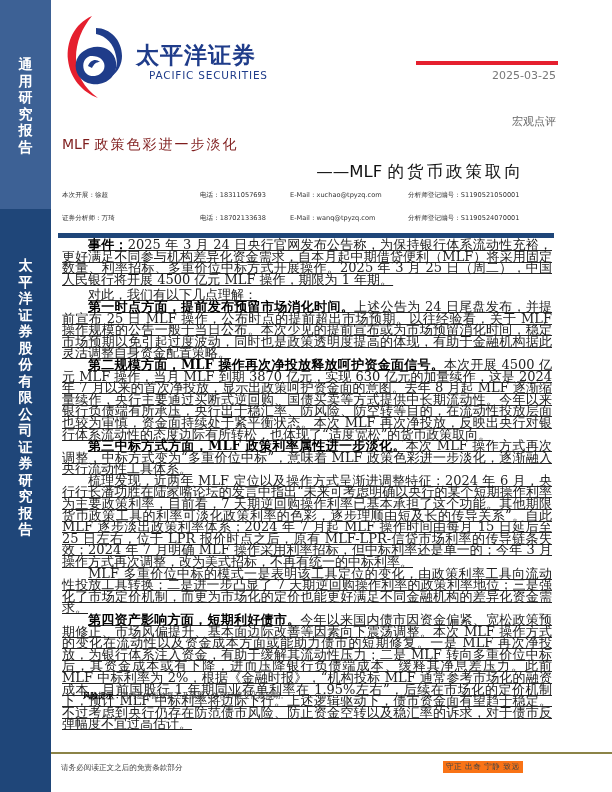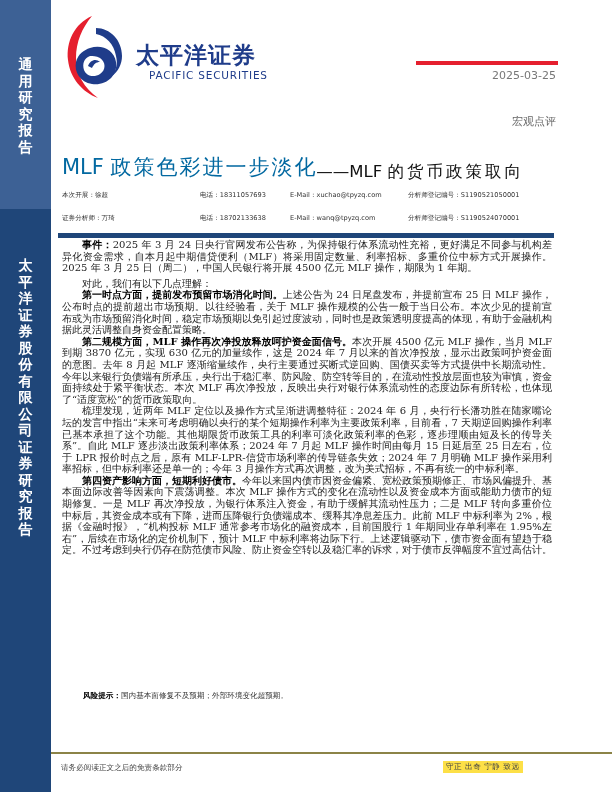--- a/index.html
+++ b/index.html
@@ -44,21 +44,21 @@
       position: absolute; right: 56px; top: 45px; font-family: "DejaVu Sans", sans-serif;
       font-size: 11px; color: #777; margin-top: 24px;
     }
     .redbar { position: absolute; left: 416px; top: 61px; width: 142px; height: 4px; background: #e51f2e; }
     .category {
       position: absolute; right: 56px; top: 67px; font-family: "DejaVu Sans", sans-serif;
       font-size: 11px; color: #666; margin-top: 47px;
     }
 
     .title {
-      position: absolute; left: 62px; top: 153px; font-size: 21px; color: #0369a1;
+      position: absolute; left: 62px; top: 136px; font-size: 14px; color: #7f1d1d;
       font-family: "DejaVu Sans", sans-serif;
     }
     .title .cn { font-family: "DejaVu Serif", serif; letter-spacing: 2px; }
     .subtitle {
       position: absolute; right: 88px; top: 161px; font-size: 16.5px; color: #111;
       font-family: "DejaVu Sans", sans-serif;
     }
     .subtitle .cn { font-family: "DejaVu Serif", serif; letter-spacing: 3px; }
 
     .analyst-row {
@@ -70,40 +70,40 @@
     .ar2 { top: 214px; }
     .c-name { left: 0; }
     .c-phone { left: 138px; }
     .c-mail { left: 228px; }
     .c-reg { left: 346px; }
 
     .bluebar { position: absolute; left: 58px; top: 233px; width: 496px; height: 5px; background: #1f4679; }
 
     .content {
       position: absolute; left: 62px; top: 239px; width: 490px;
-      font-size: 10px; line-height: 11.6px; color: #222;
-      font-family: "DejaVu Serif", serif; text-align: justify;
+      font-size: 13px; line-height: 11.6px; color: #222;
+      font-family: "DejaVu Serif", serif; text-align: justify; text-decoration: underline;
     }
     .content p { margin: 0; text-indent: 2em; }
     .content b { font-weight: bold; color: #000; }
     .gap { height: 4px; }
 
     .risk {
       position: absolute; left: 83px; top: 691px; font-size: 7.6px; color: #333;
       font-family: "DejaVu Serif", serif;
     }
     .risk b { color: #000; }
 
     .footer-line { position: absolute; left: 51px; top: 752px; width: 561px; height: 2px; background: #8b8347; }
     .footer-left {
       position: absolute; left: 61px; top: 763px; font-size: 7.6px; color: #444;
       font-family: Liberation Mono, monospace;
     }
     .footer-motto {
-      position: absolute; left: 443px; top: 761px; padding: 1px 3px; background: #fde047;
+      position: absolute; left: 443px; top: 761px; padding: 1px 3px; background: #f97316;
       font-size: 7.6px; color: #444; font-family: "DejaVu Serif", serif; letter-spacing: 0.5px;
     }
   </style>
 </head>
 <body>
 
 <div class="sidebar-top"></div>
 <div class="sidebar-top-mid"></div>
 <div class="sidebar-bottom"></div>
 <div class="vtext vt1" id="vt1">
@@ -170,21 +170,23 @@
 </div>
 
 <div class="bluebar"></div>
 
 <div class="content">
   <p><b>事件：</b><span>2025 年 3 月 24 日央行官网发布公告称，为保持银行体系流动性充裕，更好满足不同参与机构差异化资金需求，自本月起中期借贷便利（MLF）将采用固定数量、利率招标、多重价位中标方式开展操作。2025 年 3 月 25 日（周二），中国人民银行将开展 4500 亿元 MLF 操作，期限为 1 年期。</span></p>
   <div class="gap"></div>
   <p>对此，我们有以下几点理解：</p>
   <p><b>第一时点方面，提前发布预留市场消化时间。</b><span>上述公告为 24 日尾盘发布，并提前宣布 25 日 MLF 操作，公布时点的提前超出市场预期。以往经验看，关于 MLF 操作规模的公告一般于当日公布。本次少见的提前宣布或为市场预留消化时间，稳定市场预期以免引起过度波动，同时也是政策透明度提高的体现，有助于金融机构据此灵活调整自身资金配置策略。</span></p>
   <p><b>第二规模方面，MLF 操作再次净投放释放呵护资金面信号。</b><span>本次开展 4500 亿元 MLF 操作，当月 MLF 到期 3870 亿元，实现 630 亿元的加量续作，这是 2024 年 7 月以来的首次净投放，显示出政策呵护资金面的意图。去年 8 月起 MLF 逐渐缩量续作，央行主要通过买断式逆回购、国债买卖等方式提供中长期流动性。今年以来银行负债端有所承压，央行出于稳汇率、防风险、防空转等目的，在流动性投放层面也较为审慎，资金面持续处于紧平衡状态。本次 MLF 再次净投放，反映出央行对银行体系流动性的态度边际有所转松，也体现了“适度宽松”的货币政策取向。</span></p>
+  <p><b>第三中标方式方面，MLF 政策利率属性进一步淡化。</b><span>本次 MLF 操作方式再次调整，中标方式变为“多重价位中标”，意味着 MLF 政策色彩进一步淡化，逐渐融入央行流动性工具体系。</span></p>
   <p>梳理发现，近两年 MLF 定位以及操作方式呈渐进调整特征：2024 年 6 月，央行行长潘功胜在陆家嘴论坛的发言中指出“未来可考虑明确以央行的某个短期操作利率为主要政策利率，目前看，7 天期逆回购操作利率已基本承担了这个功能。其他期限货币政策工具的利率可淡化政策利率的色彩，逐步理顺由短及长的传导关系”。自此 MLF 逐步淡出政策利率体系；2024 年 7 月起 MLF 操作时间由每月 15 日延后至 25 日左右，位于 LPR 报价时点之后，原有 MLF-LPR-信贷市场利率的传导链条失效；2024 年 7 月明确 MLF 操作采用利率招标，但中标利率还是单一的；今年 3 月操作方式再次调整，改为美式招标，不再有统一的中标利率。</p>
+  <p>MLF 多重价位中标的模式一是表明该工具定位的变化，由政策利率工具向流动性投放工具转换；二是进一步凸显了 7 天期逆回购操作利率的政策利率地位；三是强化了市场定价机制，而更为市场化的定价也能更好满足不同金融机构的差异化资金需求。</p>
   <p><b>第四资产影响方面，短期利好债市。</b><span>今年以来国内债市因资金偏紧、宽松政策预期修正、市场风偏提升、基本面边际改善等因素向下震荡调整。本次 MLF 操作方式的变化在流动性以及资金成本方面或能助力债市的短期修复。一是 MLF 再次净投放，为银行体系注入资金，有助于缓解其流动性压力；二是 MLF 转向多重价位中标后，其资金成本或有下降，进而压降银行负债端成本、缓释其净息差压力。此前 MLF 中标利率为 2%，根据《金融时报》，“机构投标 MLF 通常参考市场化的融资成本，目前国股行 1 年期同业存单利率在 1.95%左右”，后续在市场化的定价机制下，预计 MLF 中标利率将边际下行。上述逻辑驱动下，债市资金面有望趋于稳定。不过考虑到央行仍存在防范债市风险、防止资金空转以及稳汇率的诉求，对于债市反弹幅度不宜过高估计。</span></p>
 </div>
 
 <div class="risk">
   <b>风险提示：</b><span>国内基本面修复不及预期；外部环境变化超预期。</span>
 </div>
 
 <div class="footer-line"></div>
 <div class="footer-left">请务必阅读正文之后的免责条款部分</div>
 <div class="footer-motto">守正 出奇 宁静 致远</div>

